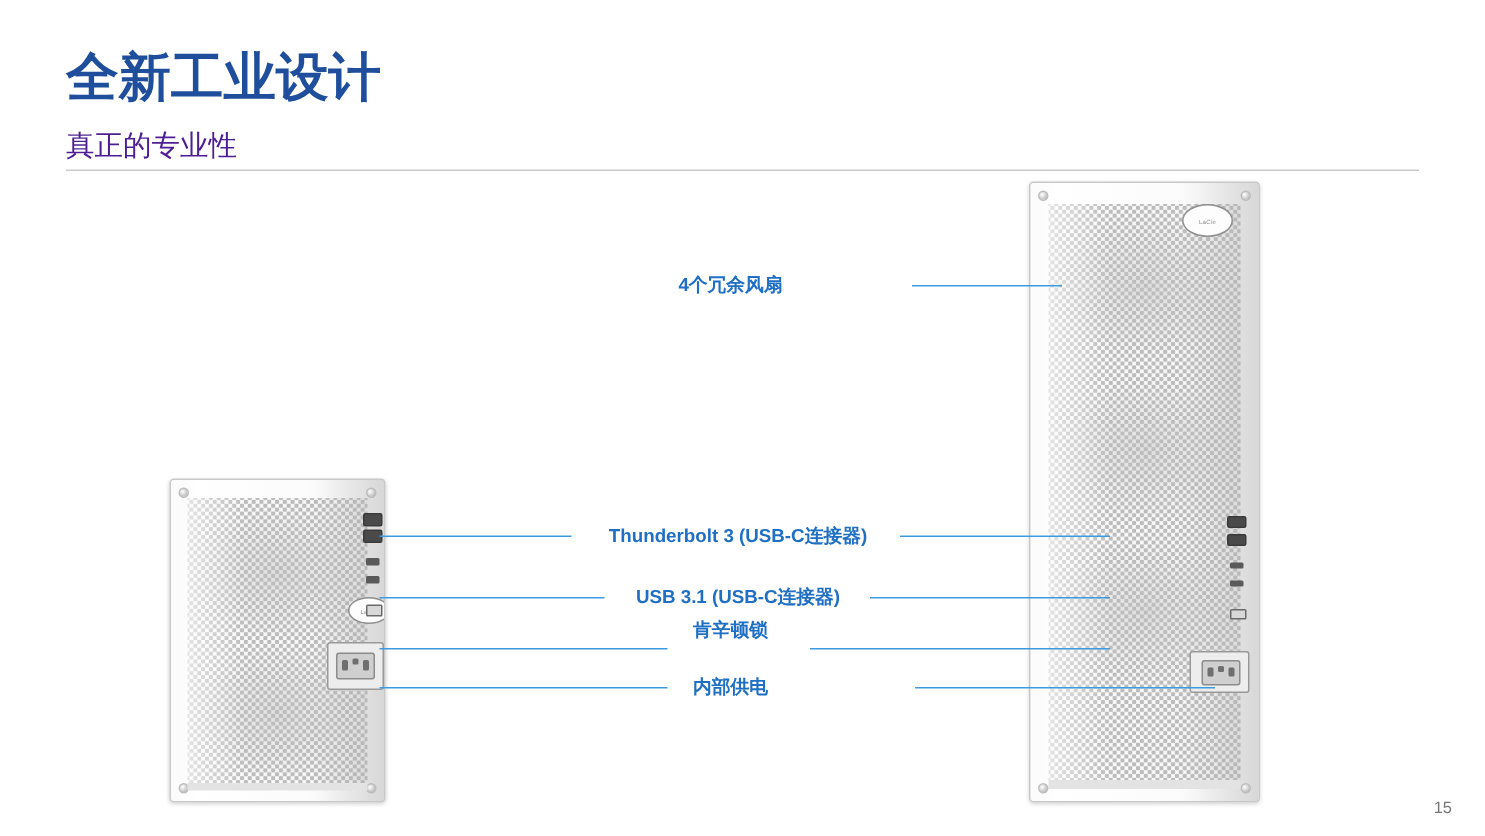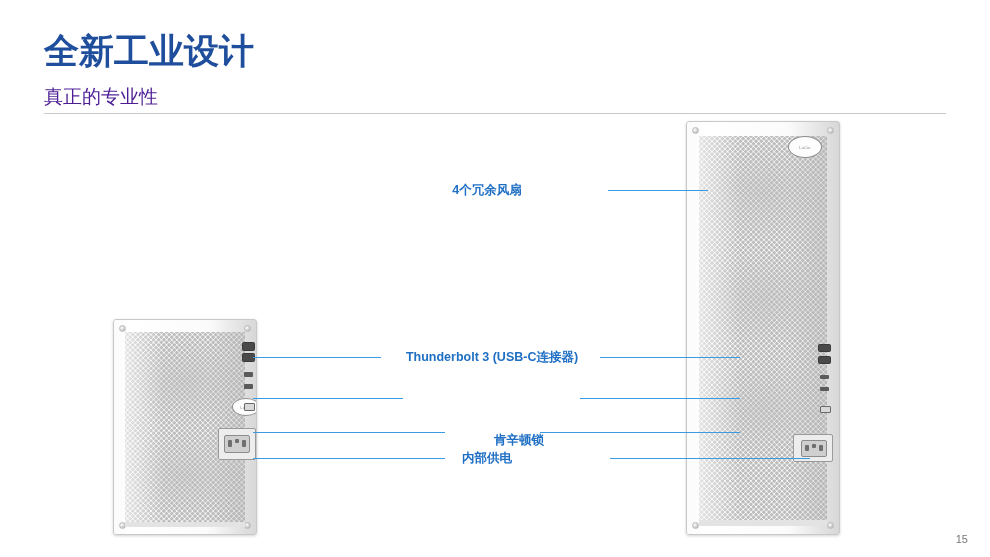--- a/index.html
+++ b/index.html
@@ -231,24 +231,25 @@
     <div class="panel-edge" style="left:11px; bottom:7px; width:120px; height:5px;"></div>
   </div>
 
   <div class="callout" style="left:487px; top:182px;">4个冗余风扇</div>
   <div class="leader" style="left:608px; top:190px; width:100px;"></div>
 
   <div class="callout" style="left:492px; top:349px;">Thunderbolt 3 (USB-C连接器)</div>
   <div class="leader" style="left:253px; top:357px; width:128px;"></div>
   <div class="leader" style="left:600px; top:357px; width:140px;"></div>
 
+  <div class="callout" style="left:492px; top:390px;">USB 3.1 (USB-C连接器)</div>
   <div class="leader" style="left:253px; top:398px; width:150px;"></div>
   <div class="leader" style="left:580px; top:398px; width:160px;"></div>
 
-  <div class="callout" style="left:487px; top:432px;margin-left:32px;">肯辛顿锁</div>
+  <div class="callout" style="left:487px; top:412px;">肯辛顿锁</div>
   <div class="leader" style="left:253px; top:432px; width:192px;"></div>
   <div class="leader" style="left:540px; top:432px; width:200px;"></div>
 
   <div class="callout" style="left:487px; top:450px;">内部供电</div>
   <div class="leader" style="left:253px; top:458px; width:192px;"></div>
   <div class="leader" style="left:610px; top:458px; width:200px;"></div>
 
   <div class="page-number">15</div>
 </div>
 

